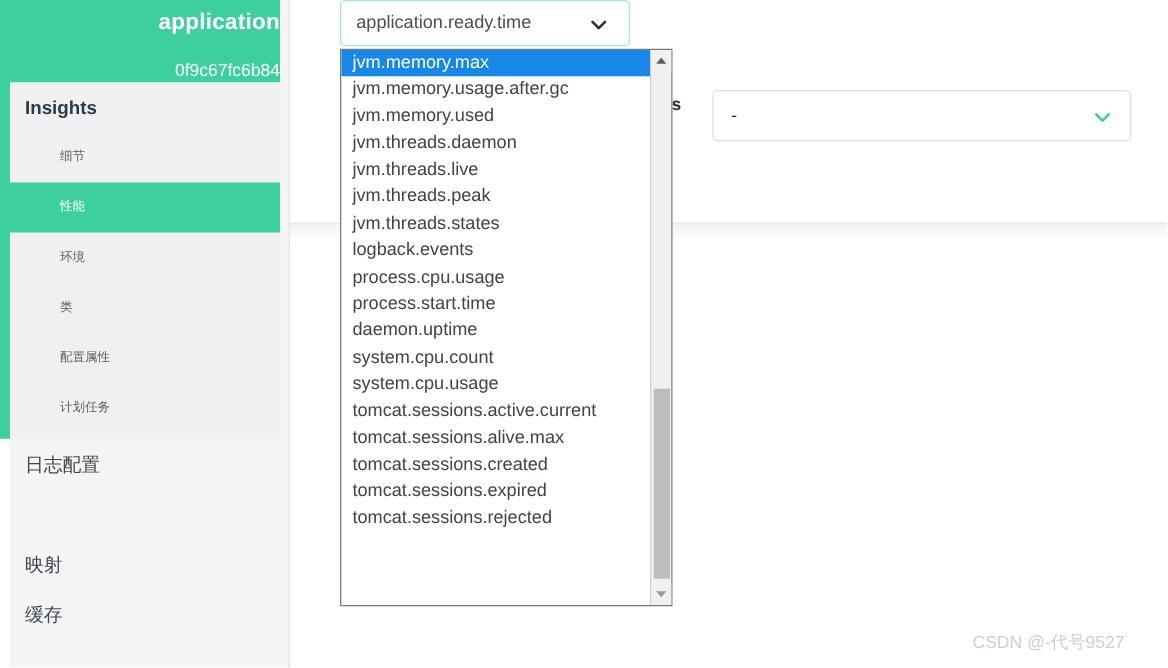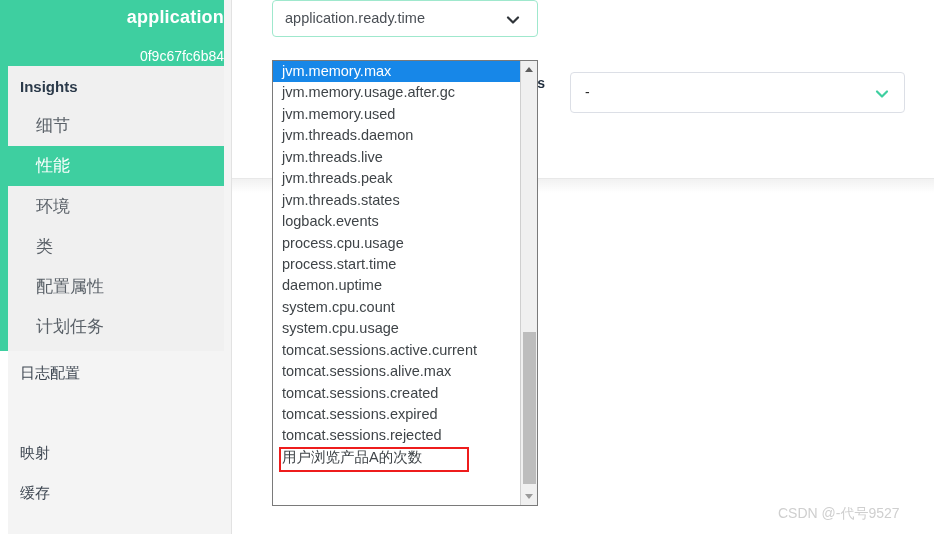--- a/index.html
+++ b/index.html
@@ -77,53 +77,52 @@
   .side-group {
     position: absolute; left: 8px; top: 66px; width: 216px; height: 285px;
     background: #f0f0f0;
   }
   .side-group-title {
     position: absolute; left: 12px; top: 12px;
     font-size: 15px; font-weight: bold; color: #2b3a4a;
   }
   .sub-item {
     position: absolute; left: 0; width: 216px; height: 40px;
-    font-size: 17px; color: #5a6168;
-    line-height: 40px; padding-left: 28px;
+    font-size: 10px; color: #5a6168;
+    line-height: 40px; padding-left: 40px;
     cursor: pointer;
   }
   .sub-item.active {
     background: #3ecfa0; color: #ffffff;
   }
 
   .top-item {
     position: absolute; left: 8px; width: 216px; height: 44px;
     font-size: 15px; color: #3d4651;
     line-height: 44px; padding-left: 12px;
     background: #f4f4f4;
     cursor: pointer;
   }
   .combo-box {
-    position: absolute; left: 272px; top: 0; width: 266px; height: 37px;
+    position: absolute; left: 272px; top: 0; width: 232px; height: 37px;
     background: #ffffff;
     border: 1px solid #9fe8cd;
     border-radius: 4px;
   }
   .combo-box .cb-value {
     position: absolute; left: 12px; top: 9px;
     font-size: 14.5px; color: #4a4f55;
   }
   .chev-dark { right: 16px; top: 11px; }
 
   .combo-list {
     position: absolute; left: 272px; top: 39px; width: 266px; height: 446px;
     background: #ffffff;
     border: 1px solid #7a7a7a;
     overflow: hidden;
-    margin-top: 21px;
   }
   .combo-inner {
     position: absolute; left: 0; top: 0; width: 248px; height: 444px;
     overflow: hidden;
   }
   .opt {
     position: relative; height: 21.45px; line-height: 21.45px;
     padding-left: 9px;
     font-size: 14.5px; color: #3f4448;
     white-space: nowrap;
@@ -230,21 +229,20 @@
         <div class="opt">process.cpu.usage</div>
         <div class="opt">process.start.time</div>
         <div class="opt">daemon.uptime</div>
         <div class="opt">system.cpu.count</div>
         <div class="opt">system.cpu.usage</div>
         <div class="opt">tomcat.sessions.active.current</div>
         <div class="opt">tomcat.sessions.alive.max</div>
         <div class="opt">tomcat.sessions.created</div>
         <div class="opt">tomcat.sessions.expired</div>
         <div class="opt">tomcat.sessions.rejected</div>
-        <div class="opt boxed">用户浏览产品A的次数</div>
       </div>
 
     <div class="sb">
       <div class="sb-btn up">
         <span class="sb-arrow"></span>
       </div>
       <div class="sb-thumb"></div>
       <div class="sb-btn down">
         <span class="sb-arrow"></span>
       </div>

